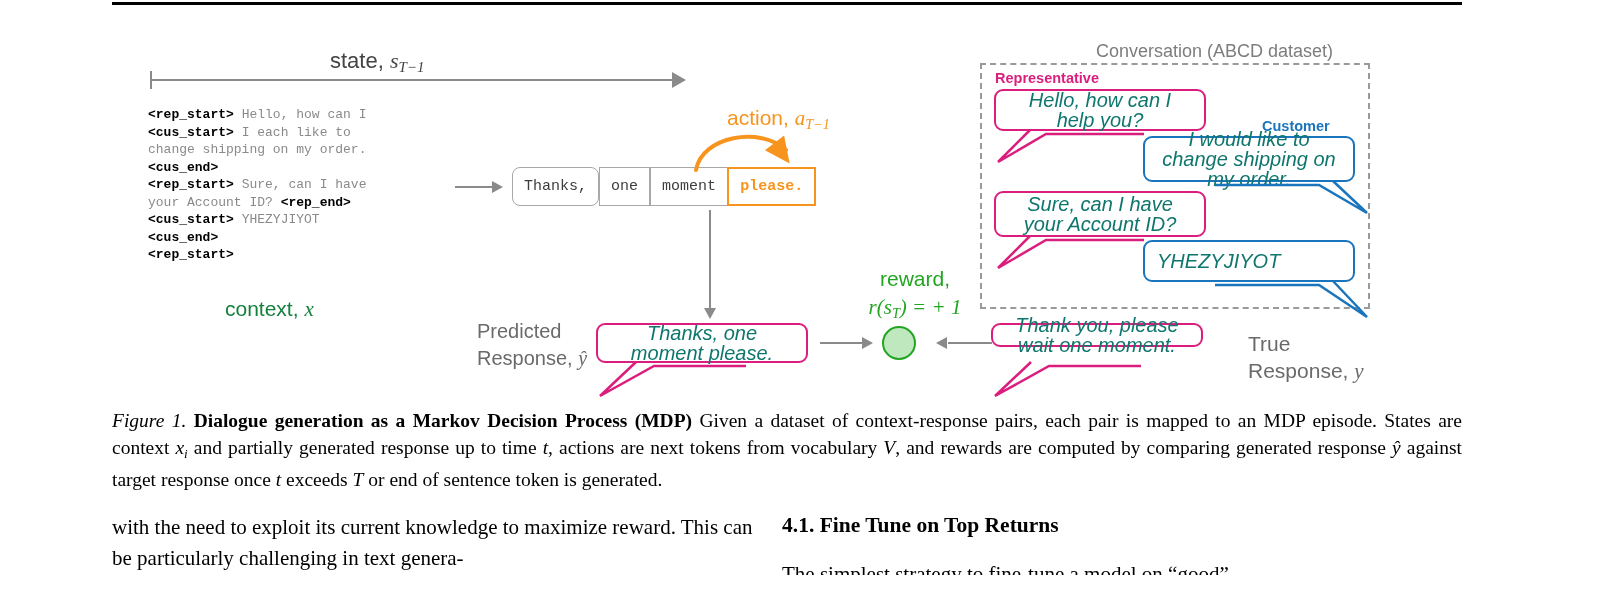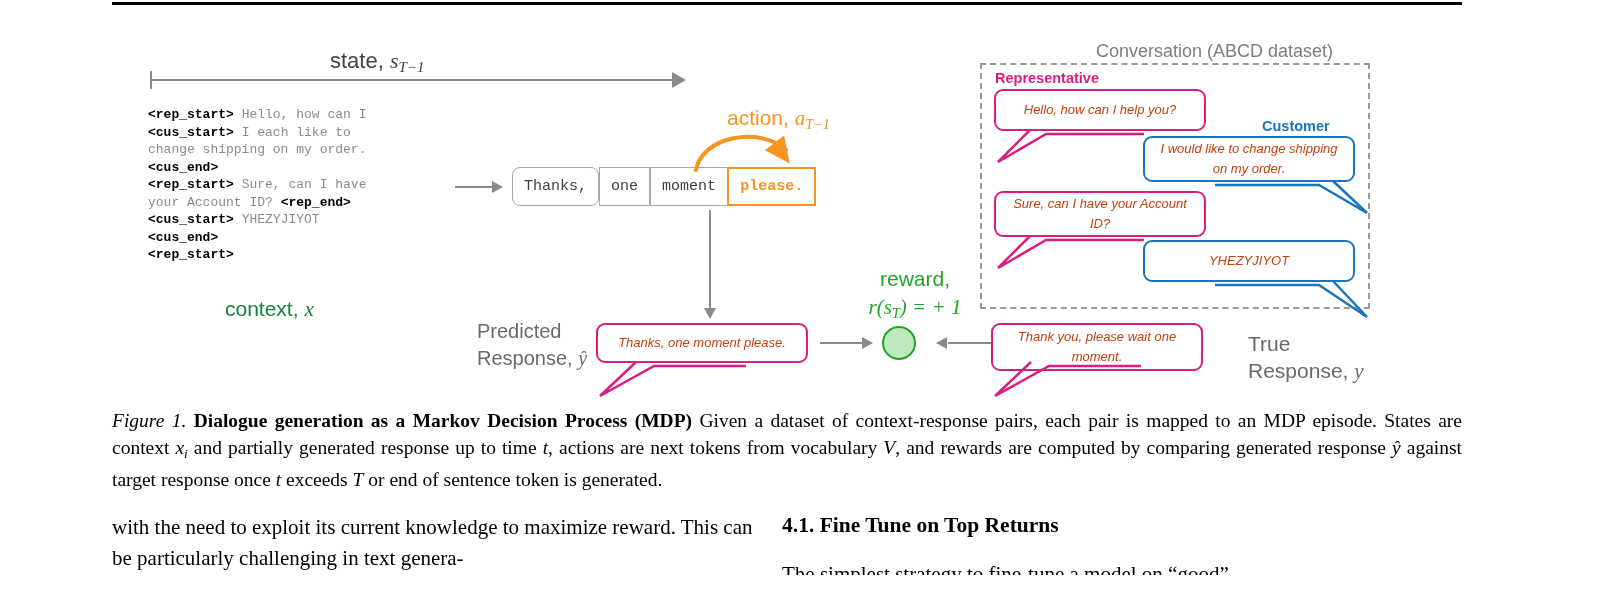--- a/index.html
+++ b/index.html
@@ -180,27 +180,27 @@
   #arrow-pred-reward-head { left: 862px; top: 327px; }
   #arrow-true-reward-line { left: 948px; top: 332px; width: 44px; }
   #arrow-true-reward-head { left: 936px; top: 327px; }
 
   
   .bubble {
     position: absolute;
     border-radius: 9px;
     background: #fff;
     box-sizing: border-box;
-    display: flex; align-items: center; justify-content: center;
+    display: flex; align-items: center; 
     text-align: center;
     font-family: "Liberation Sans", sans-serif;
     font-style: italic;
-    font-size: 13px;
+    font-size: 20px;
     line-height: 20px;
-    color: #c2410c;
+    color: #0f766e;
     padding: 4px 12px;
   }
   .bubble.pink { border: 2.5px solid #DB1E7E; }
   .bubble.blue { border: 2.5px solid #1B75BC; }
 
   .tail { position: absolute; overflow: visible; }
 
   
   #conv-panel {
     left: 980px; top: 53px;
@@ -223,21 +223,21 @@
     font-size: 14.5px; font-weight: bold; color: #1B75BC;
     white-space: nowrap;
   }
 
   #bub-rep-1 { left: 994px; top: 79px; width: 212px; height: 42px; }
   #bub-cus-1 { left: 1143px; top: 126px; width: 212px; height: 46px; }
   #bub-rep-2 { left: 994px; top: 181px; width: 212px; height: 46px; }
   #bub-cus-2 { left: 1143px; top: 230px; width: 212px; height: 42px; }
 
   #bub-pred { left: 596px; top: 313px; width: 212px; height: 40px; }
-  #bub-true { left: 991px; top: 313px; width: 212px; height: 48px; }
+  #bub-true { left: 991px; top: 313px; width: 212px; height: 24px; }
 
   
   #caption {
     left: 112px; top: 408px; width: 1350px;
     font-family: "Liberation Serif", serif;
     font-size: 19.5px;
     line-height: 26.5px;
     color: #000;
     text-align: justify;
   }

